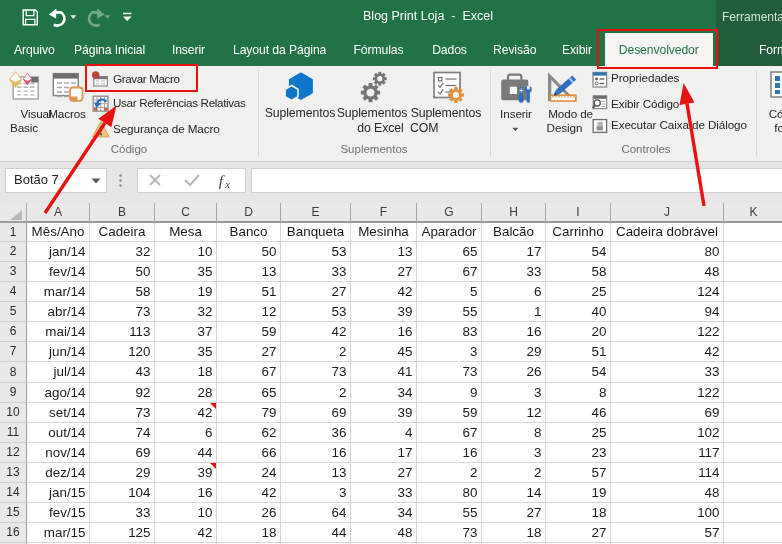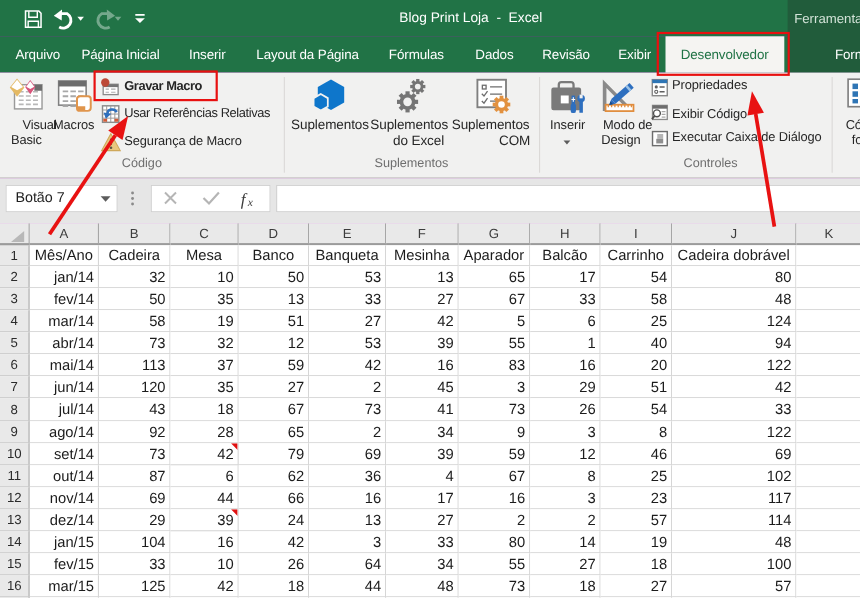--- a/index.html
+++ b/index.html
@@ -1,20 +1,20 @@
 <!DOCTYPE html>
 <html><head>
 <meta charset="utf-8">
 <style>
   * { margin:0; padding:0; box-sizing:border-box; }
   html,body { width:782px; height:544px; overflow:hidden; }
   #page {
     position:relative; width:782px; height:544px; overflow:hidden;
     font-family:"Liberation Sans", sans-serif;
-    background:#a21caf;
+    background:#8b5cf6;
   }
   .abs { position:absolute; }
 
   
   #titlebar { left:0; top:0; width:782px; height:33px; background:#217346; }
   #tabrow   { left:0; top:33px; width:782px; height:33px; background:#217346; }
   #ctxdark  { left:716px; top:0; width:66px; height:66px; background:#215c3b; }
   #title    { left:0; top:0; width:856px; text-align:center; color:#fff; font-size:12.5px; line-height:33px; }
   #ferramentas { left:722px; top:0; height:33px; line-height:34px; color:#d3e3d8; font-size:12px; white-space:nowrap; }
 
@@ -104,26 +104,26 @@
     <div class="glabel" style="left:294px; width:160px;">Suplementos</div>
     <div class="glabel" style="left:566px; width:160px;">Controles</div>
 
     <div class="btxt" style="left:8px; top:40.5px; width:56px; text-align:center;">Visual</div>
     <div class="btxt" style="left:0px; top:54.5px; width:48px; text-align:center;">Basic</div>
     <div class="btxt" style="left:43px; top:40.5px; width:48px; text-align:center;">Macros</div>
     <div class="btxt" style="left:264px; top:40px; width:72px; text-align:center; font-size:12.3px;">Suplementos</div>
     <div class="btxt" style="left:336px; top:40px; width:72px; text-align:center; font-size:12.3px;">Suplementos</div>
     <div class="btxt" style="left:344.5px; top:54.5px; width:72px; text-align:center; font-size:12.3px;">do Excel</div>
     <div class="btxt" style="left:410px; top:40px; width:72px; text-align:center; font-size:12.3px;">Suplementos</div>
-    <div class="btxt" style="left:410px; top:54.5px; width:72px; text-align:right; font-size:12.3px;">COM</div>
+    <div class="btxt" style="left:410px; top:54.5px; width:72px; text-align:left; font-size:12.3px;">COM</div>
     <div class="btxt" style="left:492px; top:41px; width:48px; text-align:center;">Inserir</div>
     <div class="btxt" style="left:536px; top:41px; width:57px; text-align:right;">Modo de</div>
     <div class="btxt" style="left:536px; top:55px; width:57px; text-align:center;">Design</div>
 
-    <div class="btxt" style="left:113px; top:5.5px; letter-spacing:-0.4px;font-weight:bold;">Gravar Macro</div>
+    <div class="btxt" style="left:113px; top:5.5px; letter-spacing:-0.4px;">Gravar Macro</div>
     <div class="btxt" style="left:113px; top:30px; letter-spacing:-0.35px;">Usar Referências Relativas</div>
     <div class="btxt" style="left:113px; top:55.5px;">Segurança de Macro</div>
     <div class="btxt" style="left:611px; top:5px;">Propriedades</div>
     <div class="btxt" style="left:611px; top:30.5px;">Exibir Código</div>
     <div class="btxt" style="left:611px; top:51.5px;">Executar Caixa de Diálogo</div>
     <div class="btxt" style="left:758px; top:41px; width:58px; text-align:center;">Código</div>
     <div class="btxt" style="left:758px; top:55px; width:58px; text-align:center;">fonte</div>
 
     <svg id="ricons" width="782" height="96" style="position:absolute;left:0;top:0" viewBox="0 0 782 96">
 
@@ -476,21 +476,21 @@
             <td class="c num">39</td>
             <td class="c num">59</td>
             <td class="c num">12</td>
             <td class="c num">46</td>
             <td class="c num">69</td>
             <td class="c num"></td>
           </tr>
           <tr class="r">
             <td class="rh">11</td>
             <td class="c num">out/14</td>
-            <td class="c num">87</td>
+            <td class="c num">74</td>
             <td class="c num">6</td>
             <td class="c num">62</td>
             <td class="c num">36</td>
             <td class="c num">4</td>
             <td class="c num">67</td>
             <td class="c num">8</td>
             <td class="c num">25</td>
             <td class="c num">102</td>
             <td class="c num"></td>
           </tr>

